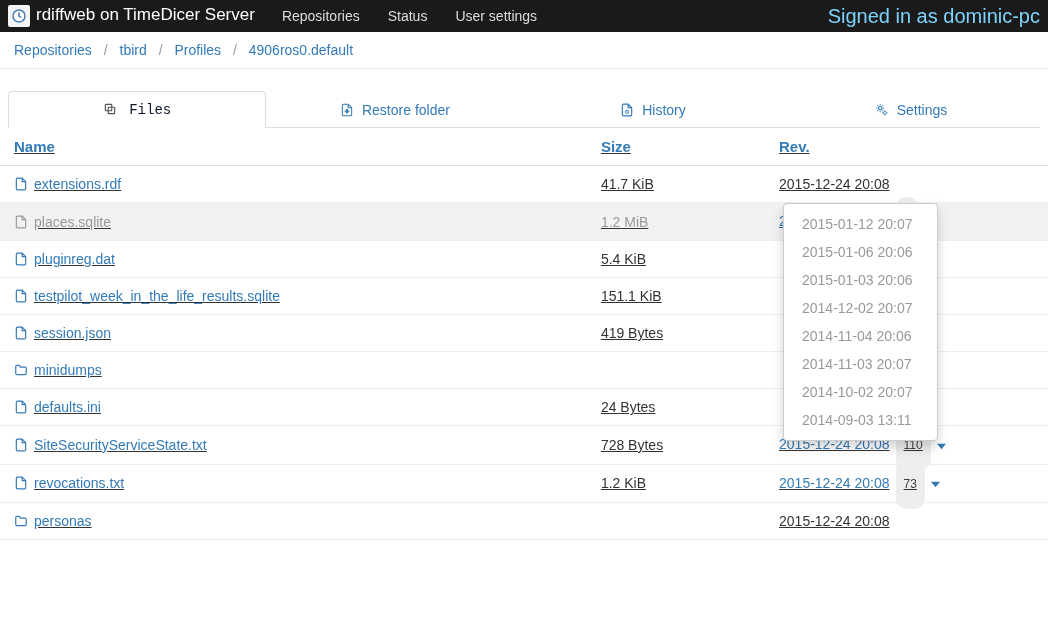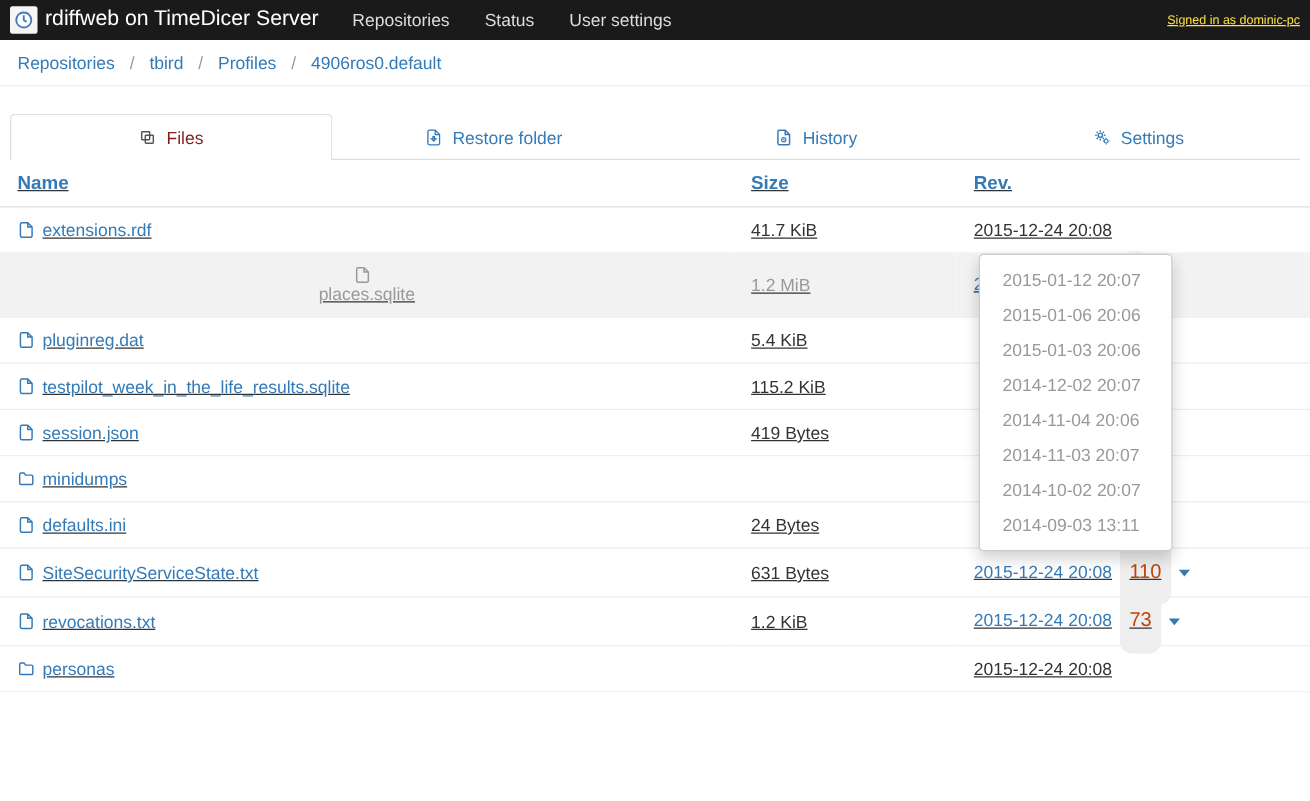--- a/index.html
+++ b/index.html
@@ -37,21 +37,21 @@
   }
   .navbar .brand-icon svg { width: 18px; height: 18px; }
   .nav-items { display: flex; }
   .nav-items .nav-link {
     color: #ddd;
     padding: 0 14px;
     line-height: 32px;
     font-size: 14px;
     cursor: pointer;
   }
-  .nav-right { margin-left: auto; color: #fde047; font-size: 10px; padding-right: 0; white-space: nowrap; text-decoration: underline; }
+  .nav-right { margin-left: auto; color: #7dd3fc; font-size: 20px; padding-right: 0; white-space: nowrap; }
   .breadcrumb {
     background: #fff;
     border-bottom: 1px solid #eee;
     padding: 10px 14px;
     font-size: 14px;
   }
   .breadcrumb .crumb { color: #337ab7; cursor: pointer; }
   .breadcrumb .sep { color: #999; margin: 0 8px; }
   .tabs {
     display: flex;
@@ -64,27 +64,28 @@
     text-align: center;
     padding: 10px 0;
     cursor: pointer;
     color: #337ab7;
     border-left: 1px solid transparent;
     border-right: 1px solid transparent;
     border-top: 1px solid transparent;
     margin-bottom: -1px;
   }
   .tab.active {
-    color: #7f1d1d;
+    color: #0f172a;
     background: #fff;
     border-left: 1px solid #ddd;
     border-right: 1px solid #ddd;
     border-top: 1px solid #ddd;
     border-top-left-radius: 4px;
     border-top-right-radius: 4px;
+    font-family: Liberation Mono, monospace;
   }
   .tab .tab-icon { margin-right: 4px; }
   .tab-icon svg { width: 14px; height: 14px; vertical-align: -2px; }
   .table {
     width: 100%;
     border-collapse: collapse;
     margin-top: 0;
     text-decoration: underline;
   }
   .table th {
@@ -98,34 +99,34 @@
   }
   .table td {
     padding: 10px 14px;
     border-bottom: 1px solid #eee;
     vertical-align: middle;
   }
   .col-name { width: 56%; }
   .col-size { width: 17%; }
   .col-rev { width: 27%; }
   .file-row.selected td { background: #f2f2f2; color: #999; }
-  .file-row.selected td a { color: #999; flex-direction: column; }
+  .file-row.selected td a { color: #999; }
   .file-name { display: flex; align-items: center; }
   .file-icon { width: 14px; height: 14px; margin-right: 6px; display:inline-flex; }
   .file-icon svg { width: 14px; height: 14px; }
   .size-cell { color: #333; }
   .rev-static { color: #333; }
   .rev-link { color: #337ab7; cursor: pointer; }
   .rev-link.selected { color: #337ab7; text-decoration: underline; }
   .badge {
     background: #eee;
-    color: #c2410c;
+    color: #404040;
     border-radius: 10px;
     padding: 18px 8px;
-    font-size: 16px;
+    font-size: 12px;
     margin-left: 6px;
   }
   .caret {
     display: inline-block;
     margin-left: 6px;
     vertical-align: middle;
   }
   .caret svg { width: 9px; height: 9px; }
   .dropdown {
     position: absolute;
@@ -295,21 +296,21 @@
           <td>
             <a class="file-name">
               <span class="file-icon">
                 <svg style="color:#337ab7">
                   <use href="#i-file"></use>
                 </svg>
               </span>
               <span>testpilot_week_in_the_life_results.sqlite</span>
             </a>
           </td>
-          <td class="size-cell">115.2 KiB</td>
+          <td class="size-cell">151.1 KiB</td>
           <td></td>
         </tr>
         <tr class="file-row">
           <td>
             <a class="file-name">
               <span class="file-icon">
                 <svg style="color:#337ab7">
                   <use href="#i-file"></use>
                 </svg>
               </span>
@@ -351,21 +352,21 @@
           <td>
             <a class="file-name">
               <span class="file-icon">
                 <svg style="color:#337ab7">
                   <use href="#i-file"></use>
                 </svg>
               </span>
               <span>SiteSecurityServiceState.txt</span>
             </a>
           </td>
-          <td class="size-cell">631 Bytes</td>
+          <td class="size-cell">728 Bytes</td>
           <td><span class="rev-link">2015-12-24 20:08</span><span class="badge">110</span><span class="caret"><svg style="color:#337ab7">
                 <use href="#i-caret"></use>
               </svg></span></td>
         </tr>
         <tr class="file-row">
           <td>
             <a class="file-name">
               <span class="file-icon">
                 <svg style="color:#337ab7">
                   <use href="#i-file"></use>

